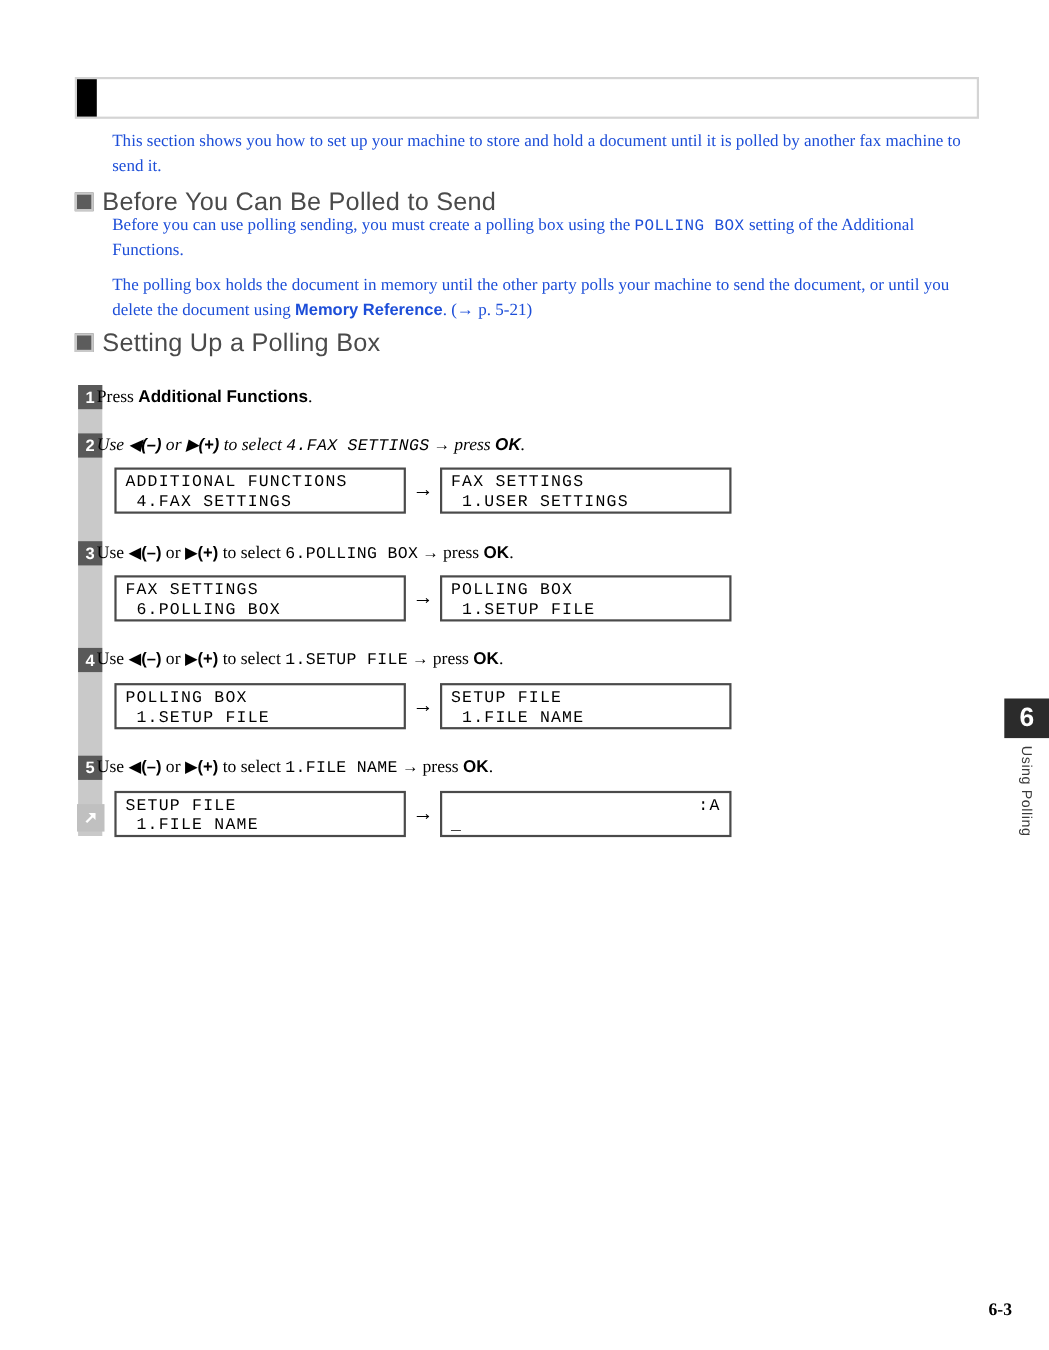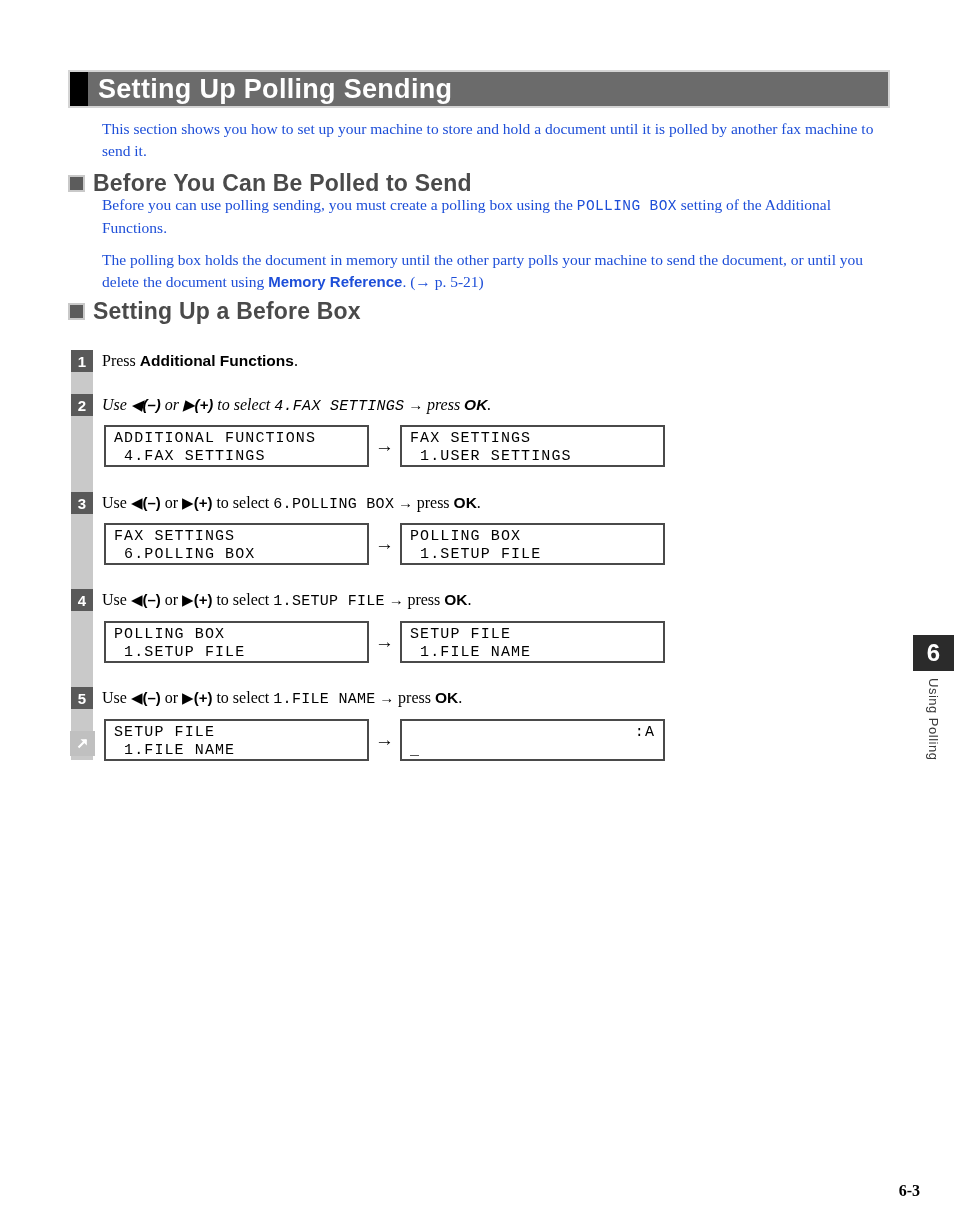--- a/index.html
+++ b/index.html
@@ -79,21 +79,21 @@
     width: 17px;
     height: 17px;
     background: #5c5c5c;
     border: 2px solid #c9c9c9;
     box-sizing: border-box;
     margin-right: 8px;
     flex: 0 0 auto;
   }
   .sec-head .txt {
     font-family: "Liberation Sans", sans-serif;
-    font-weight: bold;
+    font-weight: normal;
     font-size: 23px;
     color: #4a4a4a;
     line-height: 1;
     letter-spacing: 0.2px;
   }
 
   
   .steps-rail {
     position: absolute;
     left: 71px;
@@ -125,21 +125,21 @@
     height: 25px;
     background: #c0c0c0;
     display: flex;
     align-items: center;
     justify-content: center;
   }
   .cont-arrow svg { display: block; }
 
   .step-text {
     position: absolute;
-    left: 102px;
+    left: 88px;
     font-family: "Liberation Serif", serif;
     font-size: 16px;
     line-height: 20px;
     white-space: nowrap;
     text-align: center;
   }
   .step-text .bold {
     font-family: "Liberation Sans", sans-serif;
     font-weight: bold;
     font-size: 15.5px;
@@ -247,23 +247,20 @@
     font-weight: bold;
     font-size: 16px;
     color: #000000;
   }
 </style>
 </head>
 <body>
 
 <div class="title-banner">
   <div class="tick"></div>
-  <div class="bar">
-    <span>Setting Up Polling Sending</span>
-  </div>
 </div>
 
 <div class="para" style="left:102px; top:118px; width:790px;">
   <span>This section shows you how to set up your machine to store and hold a document until it is polled by another fax machine to send it.</span>
 </div>
 
 <div class="sec-head" style="left:68px; top:172px;">
   <div class="sq"></div>
   <div class="txt">Before You Can Be Polled to Send</div>
 </div>
@@ -271,21 +268,21 @@
 <div class="para" style="left:102px; top:194px; width:790px;">
   <span>Before you can use polling sending, you must create a polling box using the </span><span class="mono">POLLING BOX</span><span> setting of the Additional Functions.</span>
 </div>
 
 <div class="para" style="left:102px; top:249px; width:790px;">
   <span>The polling box holds the document in memory until the other party polls your machine to send the document, or until you delete the document using </span><span class="bold">Memory Reference</span><span>. (→ p. 5-21)</span>
 </div>
 
 <div class="sec-head" style="left:68px; top:300px;">
   <div class="sq"></div>
-  <div class="txt">Setting Up a Before Box</div>
+  <div class="txt">Setting Up a Polling Box</div>
 </div>
 
 <div class="steps-rail"></div>
 
 <div class="step-num" style="top:350px;">1</div>
 <div class="step-text" style="top:351px;">
   <span>Press </span><span class="bold">Additional Functions</span><span>.</span>
 </div>
 
 <div class="step-num" style="top:394px;">2</div>

